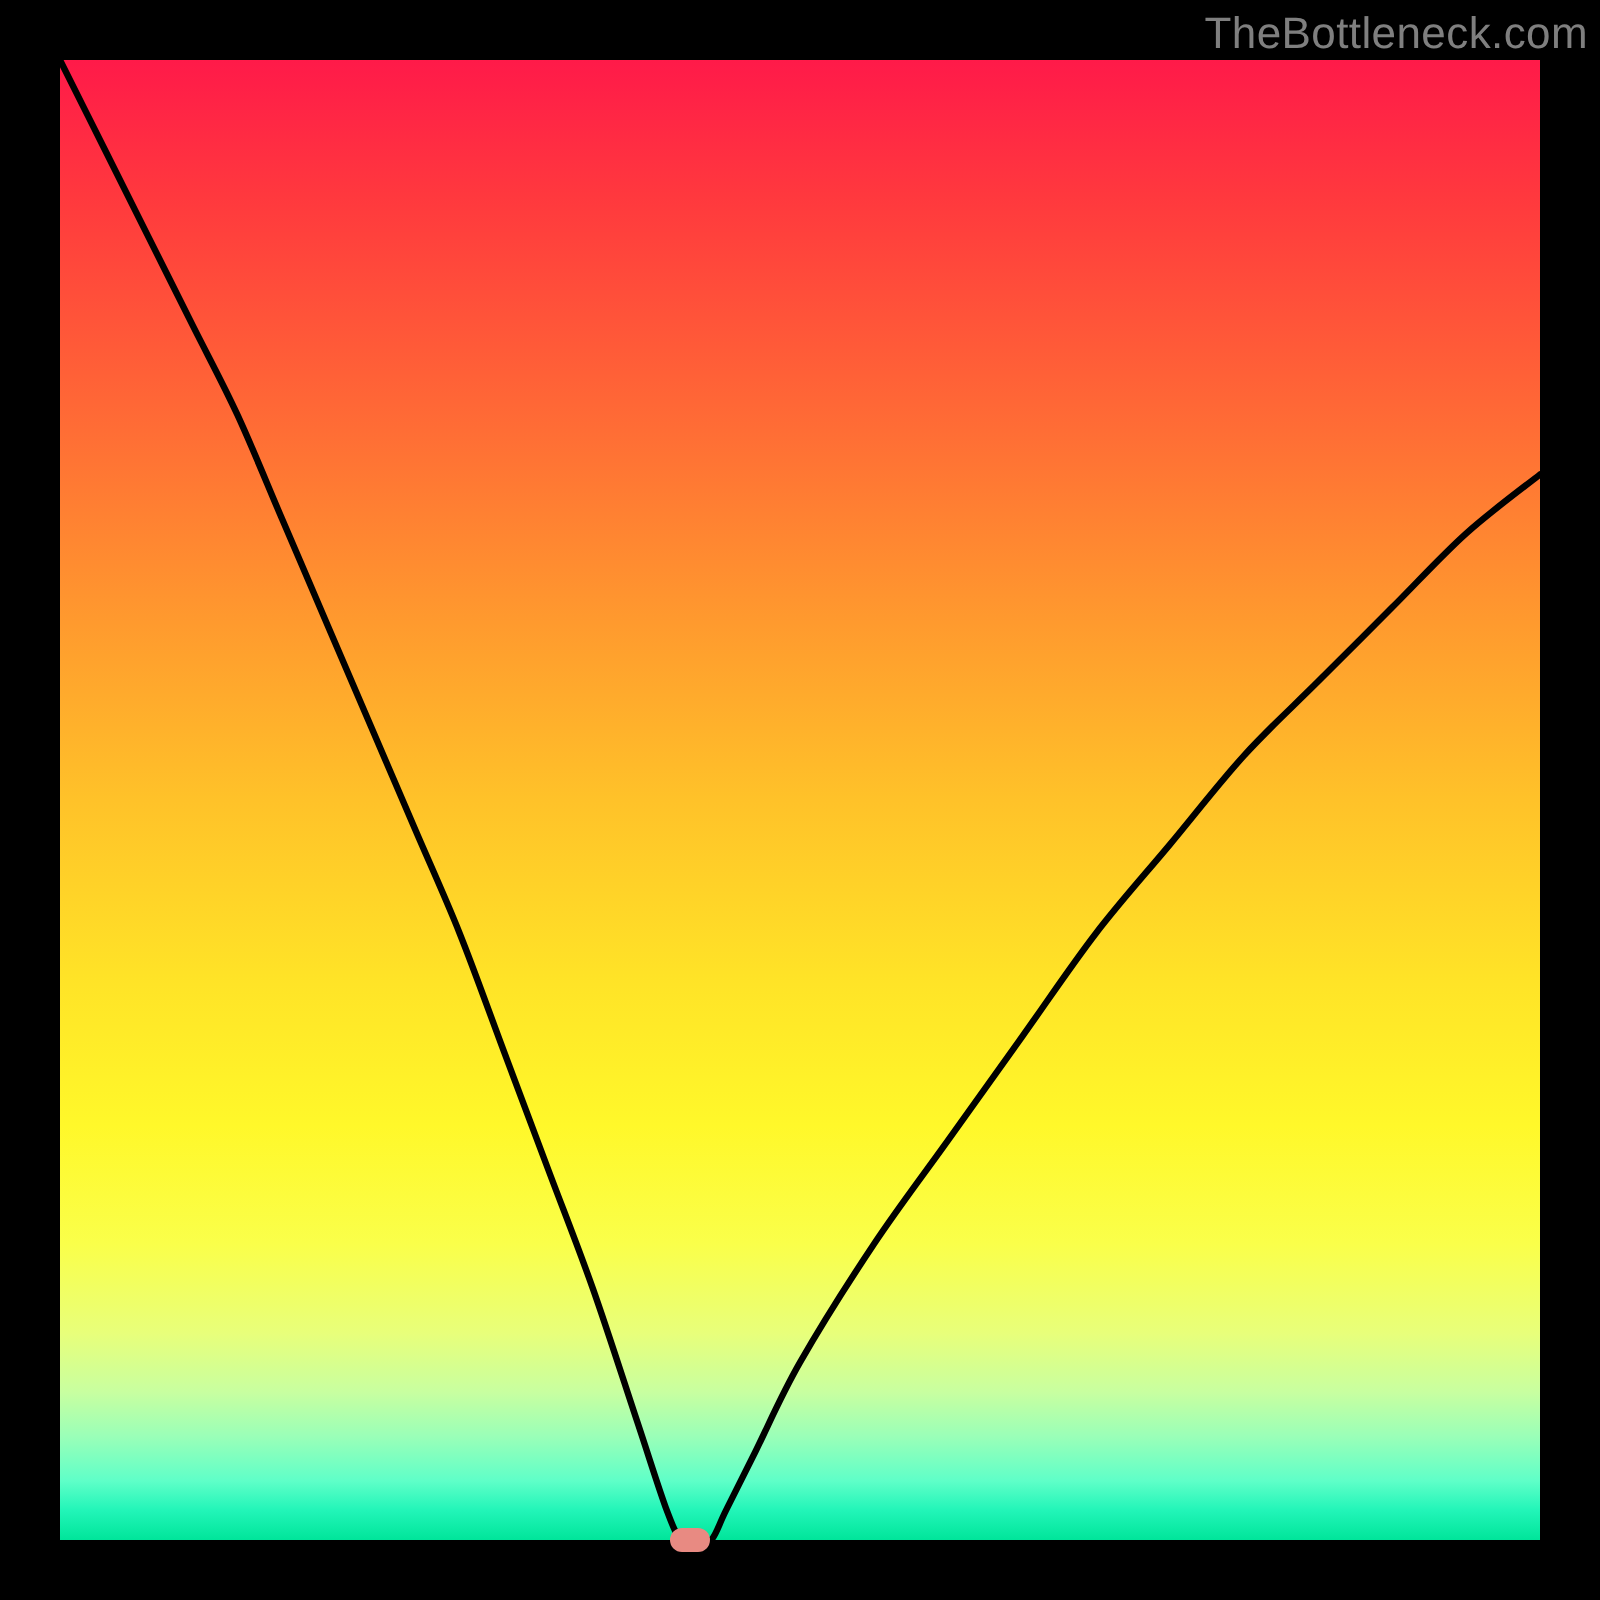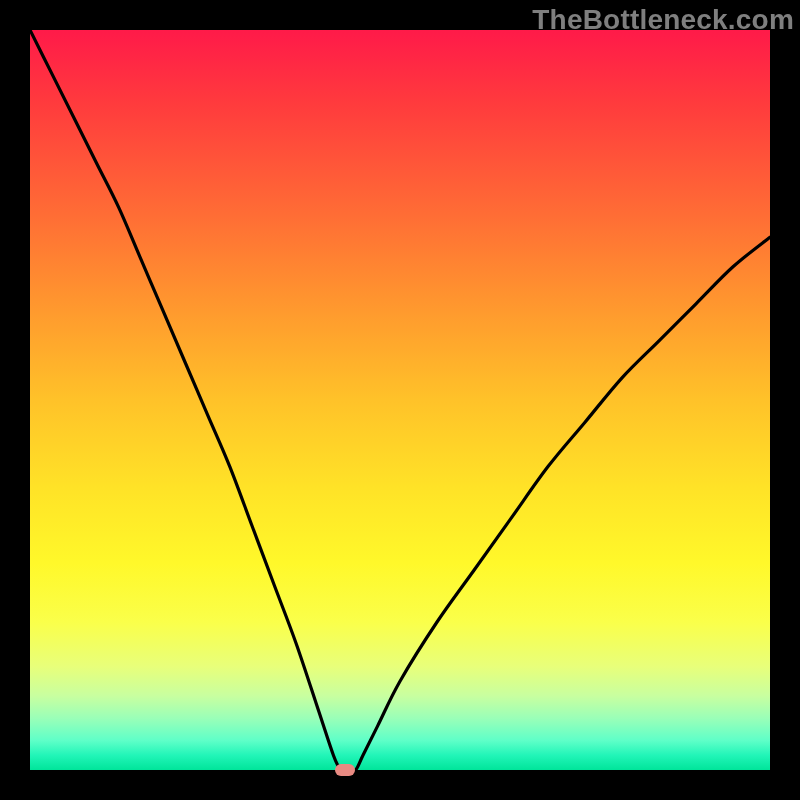--- a/index.html
+++ b/index.html
@@ -39,22 +39,22 @@
       #9affb8 93%,
       #5fffc8 96%,
       #22f5b8 98%,
       #00e59a 100%);
   }
   .watermark {
     position: absolute;
     top: 4px;
     right: 6px;
     color: #7f7f7f;
-    font-size: 28px;
-    font-weight: 700;
+    font-size: 22px;
+    font-weight: 400;
     letter-spacing: 0.2px;
     user-select: none;
   }
   .curve-svg {
     position: absolute;
     left: 0;
     top: 0;
     width: 740px;
     height: 740px;
   }

